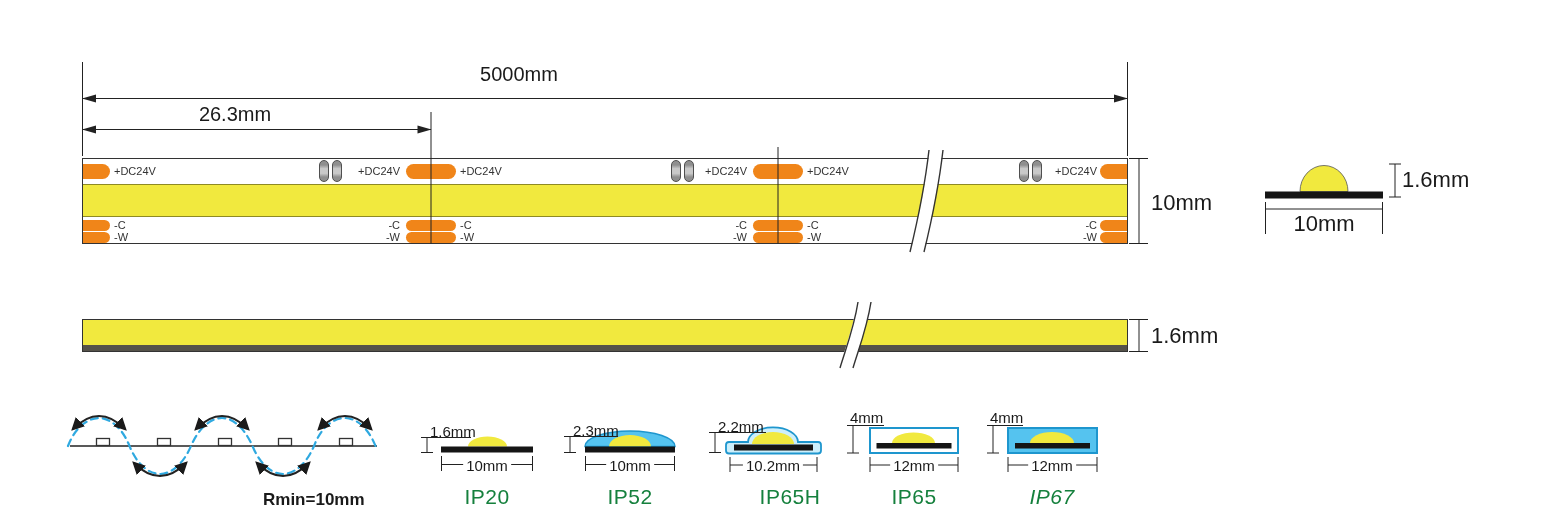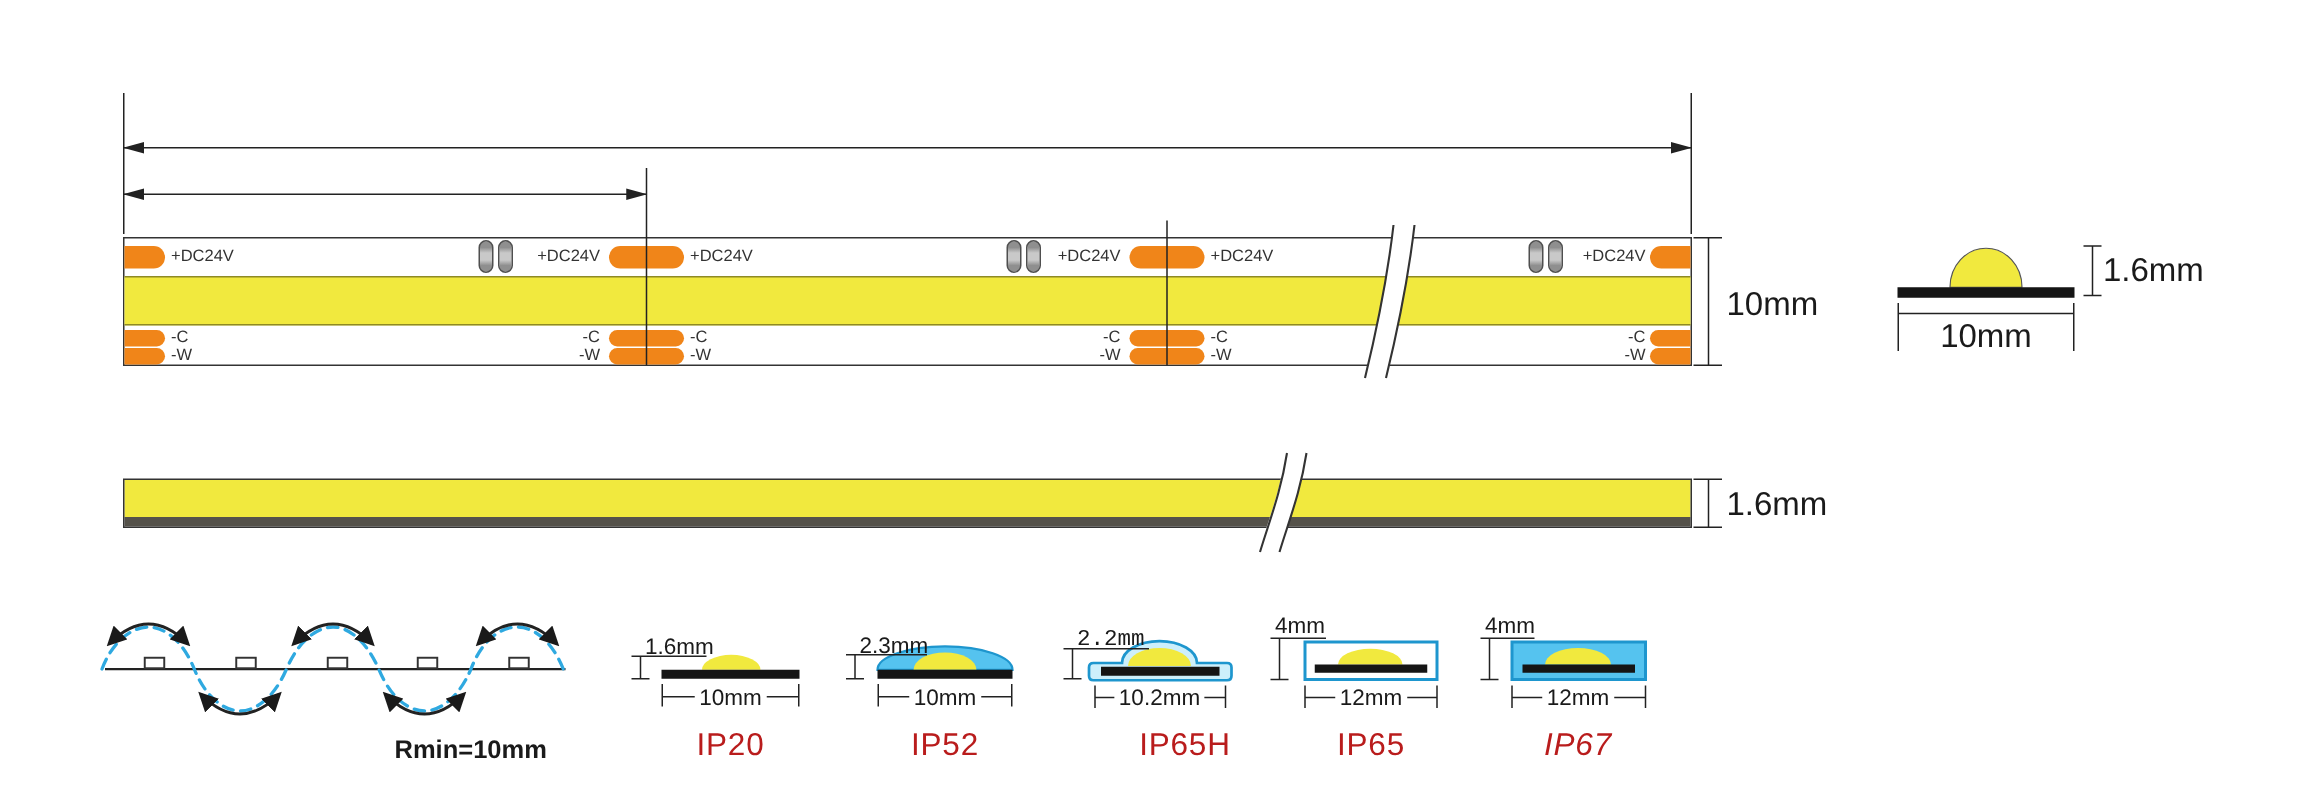--- a/index.html
+++ b/index.html
@@ -8,21 +8,21 @@
   
   .t{position:absolute;color:#1a1a1a;white-space:nowrap;line-height:1.15;
      font-family:"Liberation Sans",sans-serif;}
   .t20{font-size:20px;}
   .t22{font-size:22px;}
   .t11{font-size:11px;color:#333;}
   .t15{font-size:15px;}
   .ctr{text-align:center;}
   .ra{text-align:right;width:70px;}
   .wl{font-size:15px;background:#fff;padding:0 3px;transform:translateX(-50%);}
-  .ipname{font-size:21px;letter-spacing:.5px;transform:translateX(-50%);color:#b91c1c;}
+  .ipname{font-size:21px;letter-spacing:.5px;transform:translateX(-50%);color:#15803d;}
   
   .strip1{position:absolute;left:82px;top:158px;width:1046px;height:86px;
           background:#fff;border:1px solid #333;box-sizing:border-box;}
   .yband{position:absolute;left:83px;top:184px;width:1044px;height:33px;
          background:var(--c-strip_yellow);box-sizing:border-box;
          border-top:1px solid rgba(60,60,15,.55);border-bottom:1px solid rgba(60,60,15,.55);}
   .strip2{position:absolute;left:82px;top:319px;width:1046px;height:33px;
           border:1px solid #333;box-sizing:border-box;
           background:linear-gradient(180deg,var(--c-strip_yellow) 0 80%,var(--c-pcb_gray) 80% 100%);}
   .pad{position:absolute;background:var(--c-pad_orange);}
@@ -183,20 +183,22 @@
 
     <g>
       <rect x="1008" y="428" width="89" height="25" class="fcb scb" stroke-width="2"></rect>
       <path class="fy" d="M1030,443 A22,11 0 0 1 1074,443 Z"></path>
       <rect class="fb" x="1015" y="443" width="75" height="5.5"></rect>
       <path class="ln" d="M987,425.5 H1023 M993,425.5 V453 M987,453 H999"></path>
       <path class="ln" d="M1008,457 V472 M1097,457 V472 M1008,465 H1097"></path>
     </g>
   </svg>
 
+  <span class="t t20 ctr txt" style="left:434px;top:63px;width:170px;">5000mm</span>
+  <span class="t t20 ctr txt" style="left:150px;top:103px;width:170px;">26.3mm</span>
 
   <span class="t t11 txt" style="left:114px;top:165px;">+DC24V</span>
   <span class="t t11 txt" style="left:114px;top:219px;">-C</span>
   <span class="t t11 txt" style="left:114px;top:231px;">-W</span>
 
   <span class="t t11 ra txt" style="left:330px;top:165px;">+DC24V</span>
   <span class="t t11 ra txt" style="left:330px;top:219px;">-C</span>
   <span class="t t11 ra txt" style="left:330px;top:231px;">-W</span>
 
   <span class="t t11 txt" style="left:460px;top:165px;">+DC24V</span>
@@ -217,21 +219,21 @@
 
   <span class="t t22 txt" style="left:1151px;top:190px;">10mm</span>
   <span class="t t22 txt" style="left:1402px;top:167px;">1.6mm</span>
   <span class="t t22 ctr txt" style="left:1274px;top:211px;width:100px;">10mm</span>
   <span class="t t22 txt" style="left:1151px;top:323px;">1.6mm</span>
 
   <span class="t txt" style="left:263px;top:490px;font-size:17px;font-weight:600;">Rmin=10mm</span>
 
   <span class="t t15 txt" style="left:430px;top:423px;">1.6mm</span>
   <span class="t t15 txt" style="left:573px;top:422px;">2.3mm</span>
-  <span class="t t15 txt" style="left:718px;top:418px;font-family:Liberation Mono, monospace;">2.2mm</span>
+  <span class="t t15 txt" style="left:718px;top:418px;">2.2mm</span>
   <span class="t t15 txt" style="left:850px;top:409px;">4mm</span>
   <span class="t t15 txt" style="left:990px;top:409px;">4mm</span>
 
   <span class="t wl txt" style="left:487px;top:457px;">10mm</span>
   <span class="t wl txt" style="left:630px;top:457px;">10mm</span>
   <span class="t wl txt" style="left:773px;top:457px;">10.2mm</span>
   <span class="t wl txt" style="left:914px;top:457px;">12mm</span>
   <span class="t wl txt" style="left:1052px;top:457px;">12mm</span>
 
   <span class="t ipname txt" style="left:487px;top:485px;">IP20</span>

